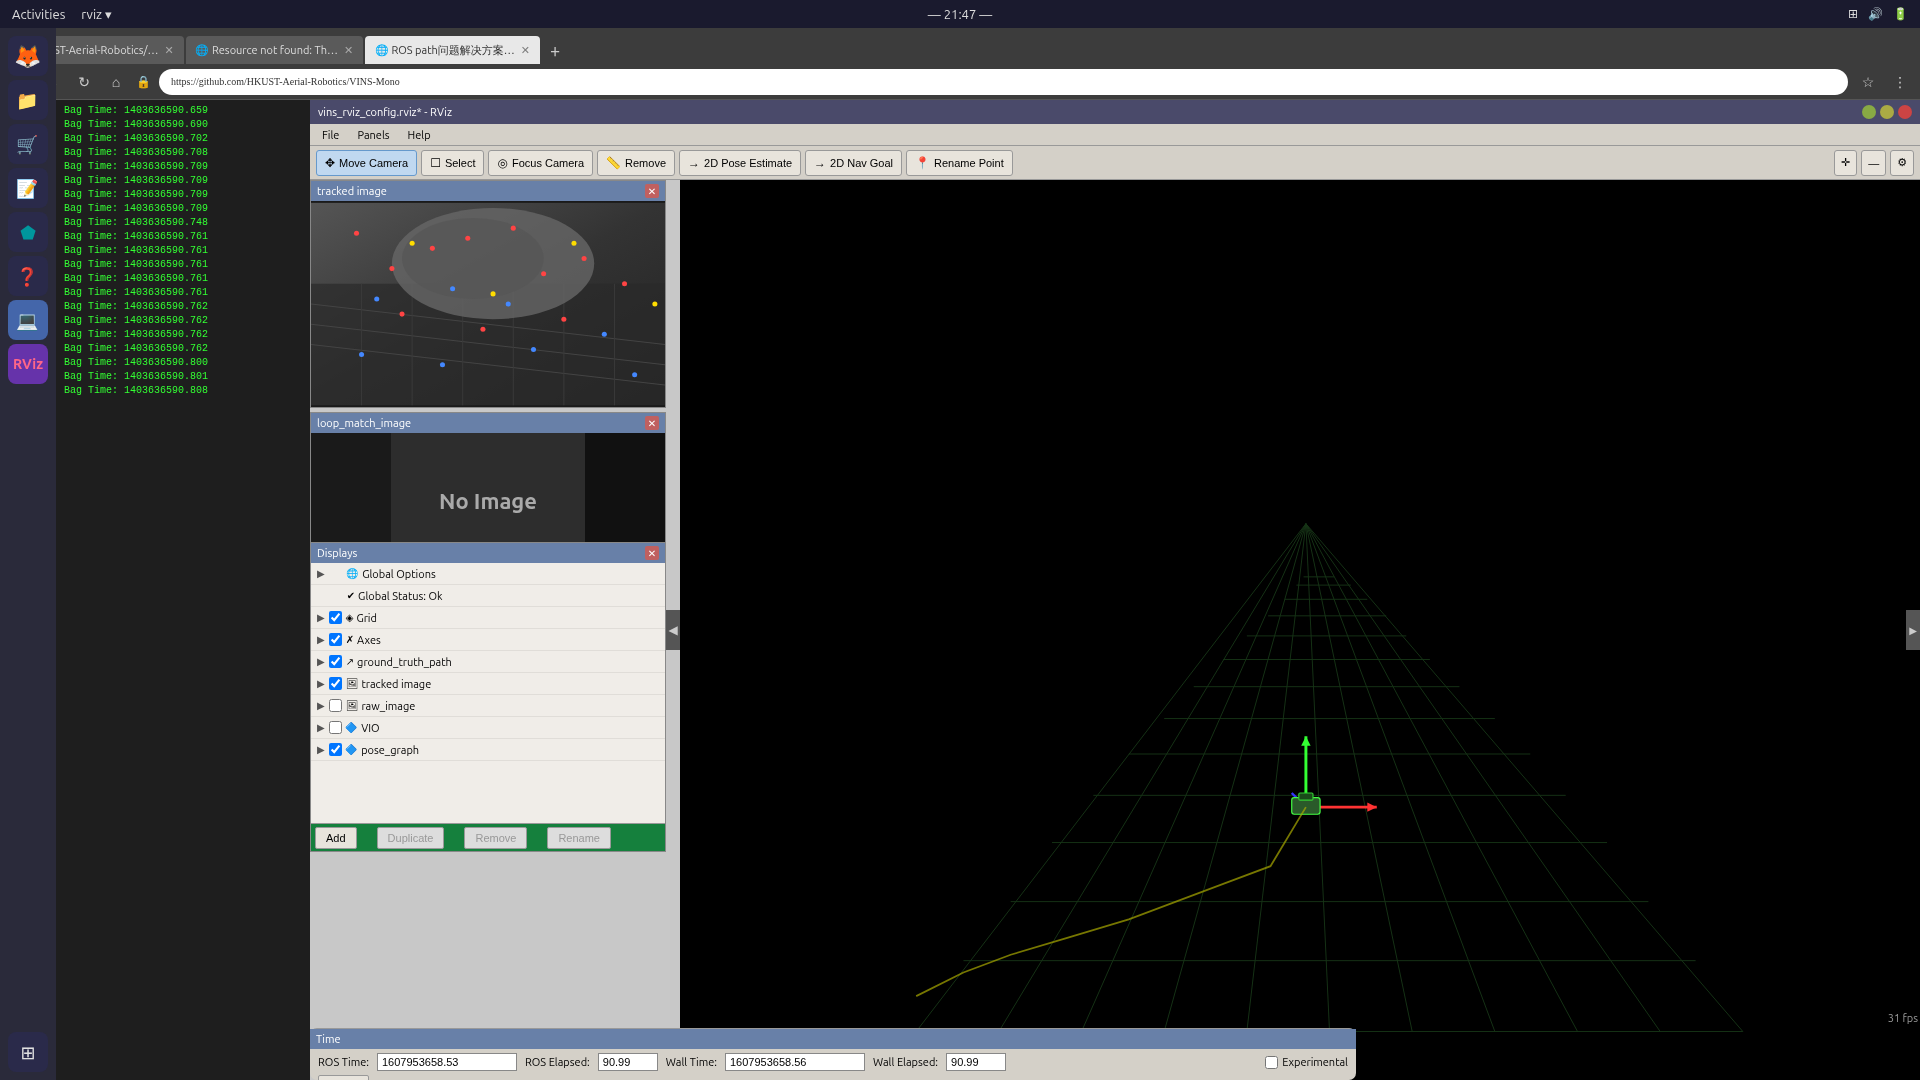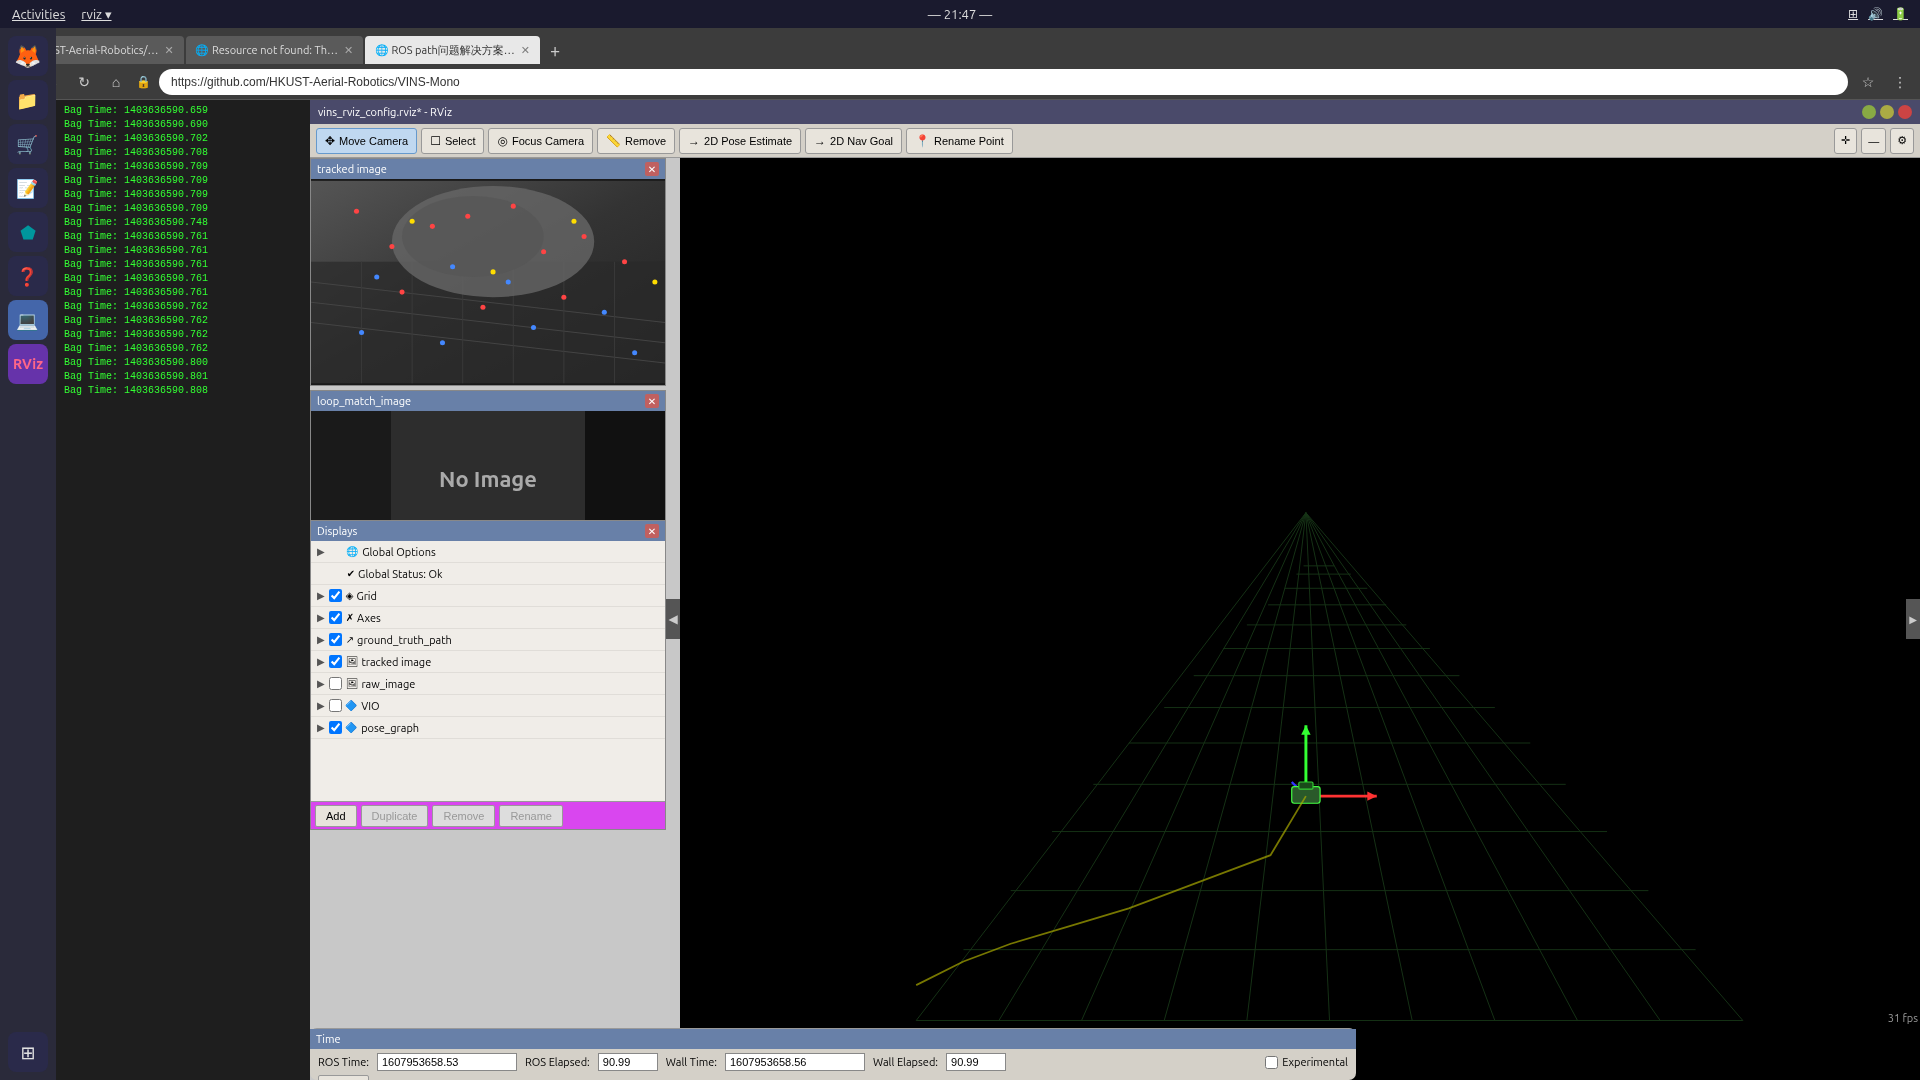--- a/index.html
+++ b/index.html
@@ -17,21 +17,20 @@
     .os-topbar {
       width: 100%;
       height: 28px;
       background: #1a1a2e;
       display: flex;
       align-items: center;
       justify-content: space-between;
       padding: 0 12px;
       color: #ddd;
       font-size: 13px;
-      text-decoration: underline;
     }
     .os-topbar-left { display: flex; align-items: center; gap: 16px; }
     .os-topbar-center { position: absolute; left: 50%; transform: translateX(-50%); }
     .os-topbar-right { display: flex; align-items: center; gap: 10px; font-size: 12px; }
 
     
     .browser-bar {
       width: 100%;
       height: 36px;
       background: #3c3c3c;
@@ -83,23 +82,24 @@
       gap: 8px;
       border-bottom: 1px solid #555;
     }
     .browser-urlbar {
       flex: 1;
       height: 26px;
       background: #fff;
       border: none;
       border-radius: 13px;
       padding: 0 12px;
-      font-size: 12px;
+      font-size: 10px;
       color: #333;
       outline: none;
+      font-family: Liberation Serif, serif;
     }
 
     
     .main-layout {
       display: flex;
       width: 100%;
       height: calc(1080px - 28px - 36px - 36px);
     }
 
     
@@ -302,24 +302,24 @@
       font-size: 11px;
       color: #000;
       cursor: pointer;
       border-bottom: 1px solid #e0ddd8;
     }
     .display-item .expand-arrow { margin-right: 4px; font-size: 10px; color: #555; }
     .display-item .checkbox { margin-right: 4px; }
     .display-item .item-icon { margin-right: 4px; font-size: 11px; }
     .display-buttons {
       height: 28px;
-      background: #d946ef;
-      display: flex;
-      align-items: center;
-      gap: 4px;
+      background: #15803d;
+      display: flex;
+      align-items: center;
+      gap: 20px;
       padding: 0 4px;
       border-top: 1px solid #999;
     }
     .display-btn {
       height: 22px;
       padding: 0 10px;
       background: #e8e4dc;
       border: 1px solid #999;
       border-radius: 2px;
       font-size: 11px;
@@ -540,20 +540,25 @@
 
     <div class="rviz-titlebar">
       <span>vins_rviz_config.rviz* - RViz</span>
       <div class="rviz-titlebar-btns">
         <div class="rviz-titlebar-btn" style="background:#88aa44;"></div>
         <div class="rviz-titlebar-btn" style="background:#aaaa44;"></div>
         <div class="rviz-titlebar-btn" style="background:#cc4444;"></div>
       </div>
     </div>
 
+    <div class="rviz-menubar">
+      <span class="rviz-menu-item">File</span>
+      <span class="rviz-menu-item">Panels</span>
+      <span class="rviz-menu-item">Help</span>
+    </div>
 
     <div class="rviz-toolbar">
       <button class="toolbar-btn active">
         <span class="toolbar-icon">✥</span>
         <span>Move Camera</span>
       </button>
       <button class="toolbar-btn">
         <span class="toolbar-icon">☐</span>
         <span>Select</span>
       </button>

